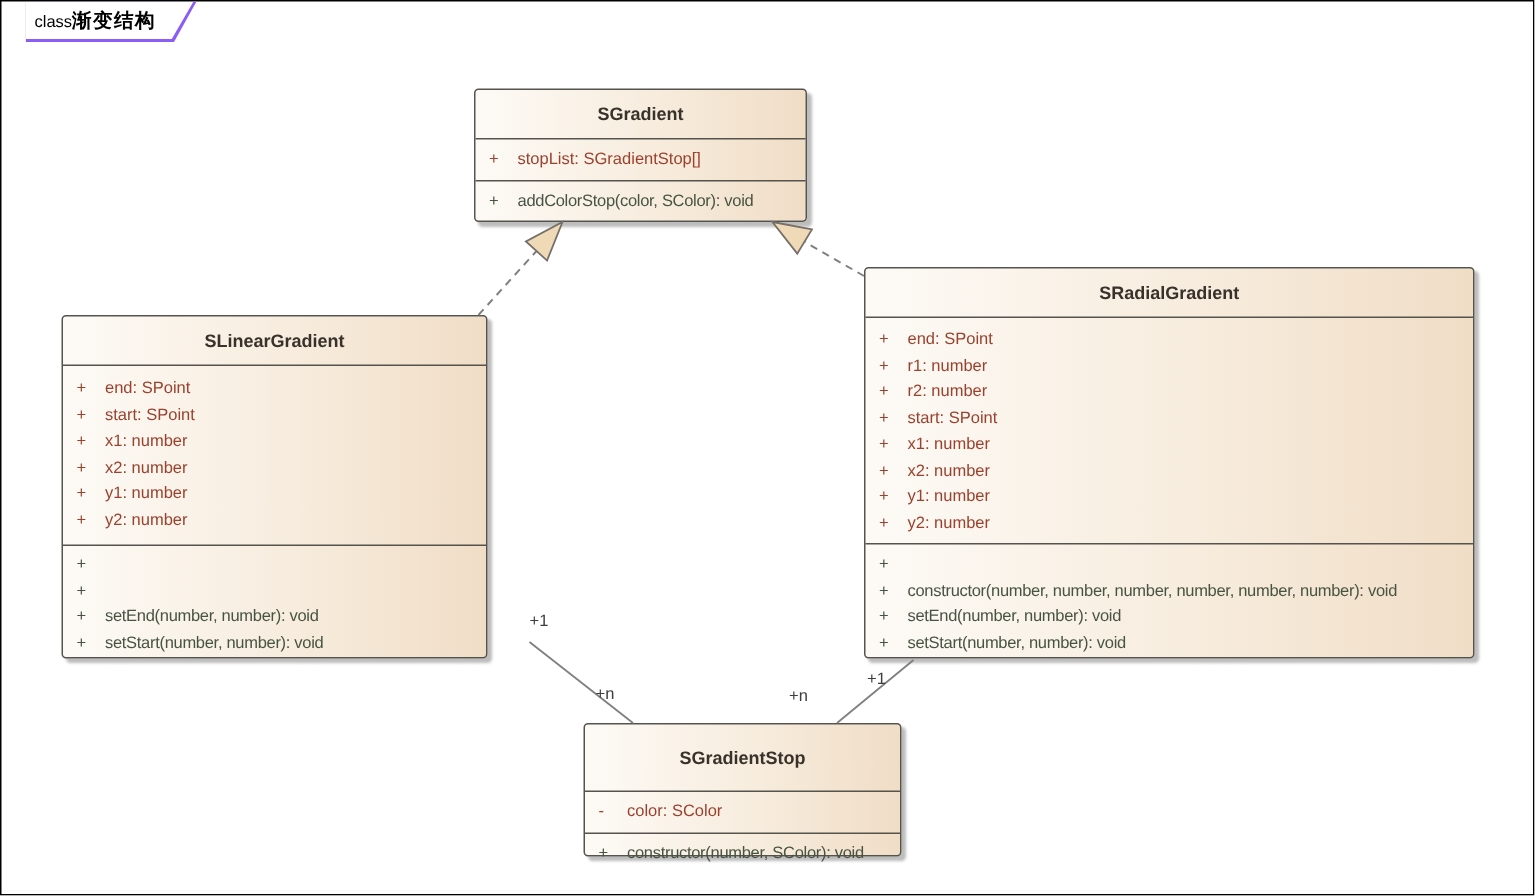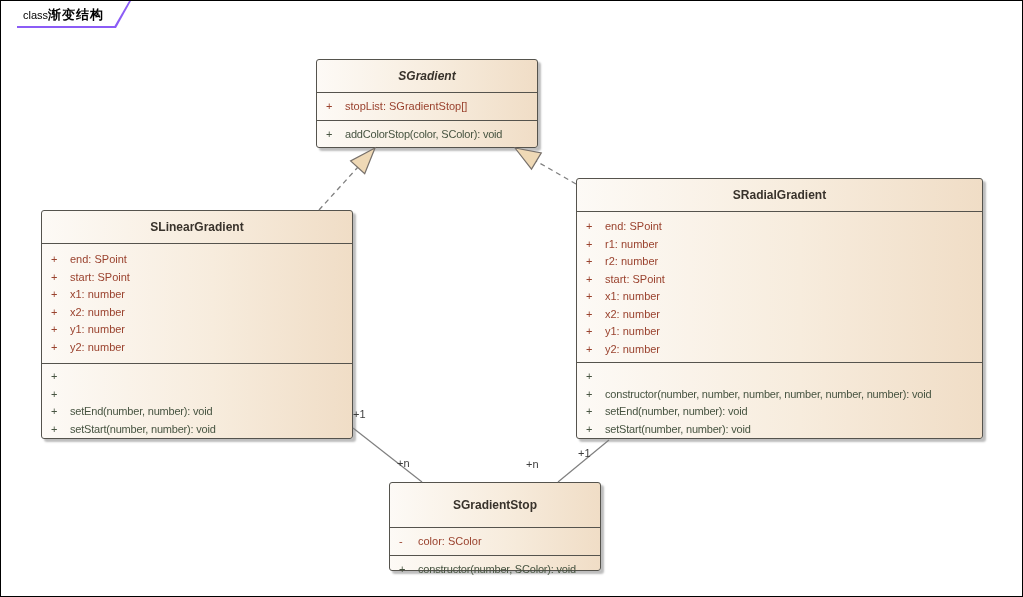--- a/index.html
+++ b/index.html
@@ -21,21 +21,21 @@
     position:absolute; box-sizing:border-box;
     background:linear-gradient(to right,#fdfaf6 0%,#f7ecdd 55%,#f0ddc6 100%);
     border:1.5px solid #55534d; border-radius:3px;
     box-shadow:3px 3px 2px #bdbdbd; z-index:1;
   }
   .uml-title{
     box-sizing:border-box; border-bottom:1.3px solid #55534d;
     display:flex; align-items:center; justify-content:center;
     font-size:12px; font-weight:bold; color:#38322b;
   }
-  .abstract .uml-title{font-style:italic;}
+  .abstract .uml-title{}
   .sec{box-sizing:border-box; border-bottom:1.3px solid #55534d; overflow:hidden;}
   .sec.last{border-bottom:none;}
   .row{display:flex; font-size:11px; line-height:17.5px; white-space:nowrap;}
   .vis{width:28px; padding-left:9px; box-sizing:border-box; flex:none;}
   .attr-row{color:#9a422e;}
   .meth-row{color:#475441; letter-spacing:-0.2px;}
   
   .overlay{position:absolute;top:0;left:0;z-index:2;pointer-events:none;}
   .dash{stroke:#7f7f7f;stroke-width:1.3;stroke-dasharray:5 4;fill:none;}
   .solid{stroke:#7f7f7f;stroke-width:1.2;fill:none;}
@@ -81,21 +81,21 @@
       </div>
     </div>
     <div class="sec last" style="height:28px;padding-top:5px">
       <div class="row meth-row">
         <span class="vis">+</span>
         <span class="txt">addColorStop(color, SColor): void</span>
       </div>
     </div>
   </div>
 
-  <div class="uml-class" style="left:40px;top:209px;width:312px;height:229px">
+  <div class="uml-class" style="left:40px;top:209px;width:284px;height:229px">
     <div class="uml-title" style="height:33px">SLinearGradient</div>
     <div class="sec" style="height:120px;padding-top:7px">
       <div class="row attr-row">
           <span class="vis">+</span>
           <span class="txt">end: SPoint</span>
         </div>
       <div class="row attr-row">
           <span class="vis">+</span>
           <span class="txt">start: SPoint</span>
         </div>

